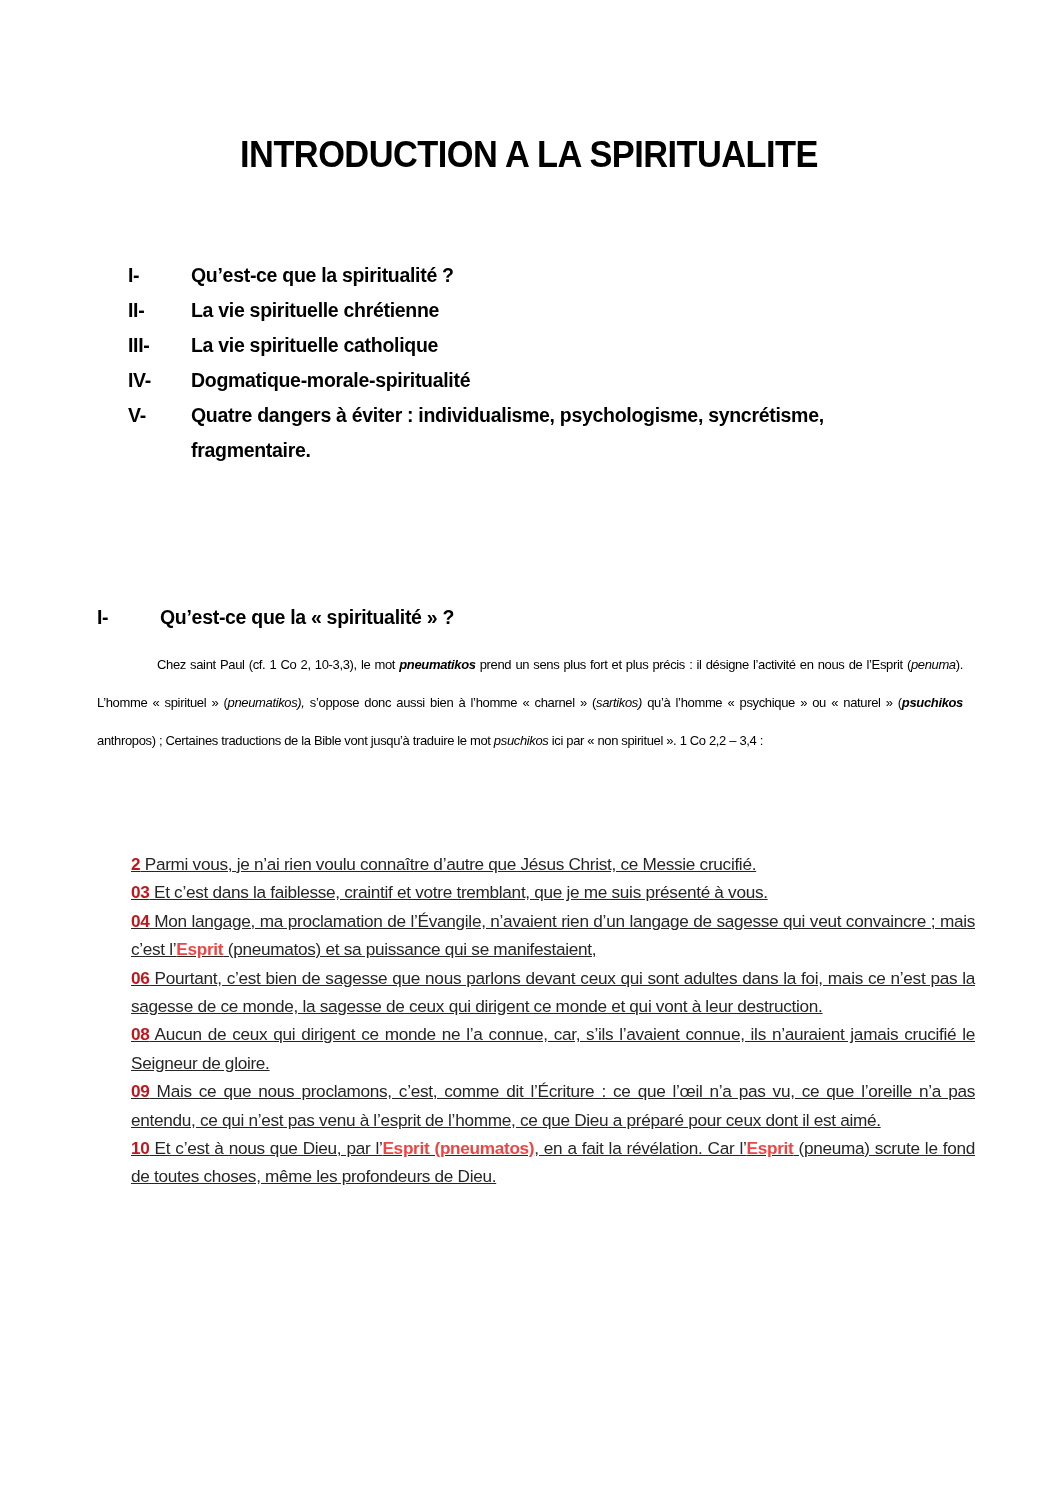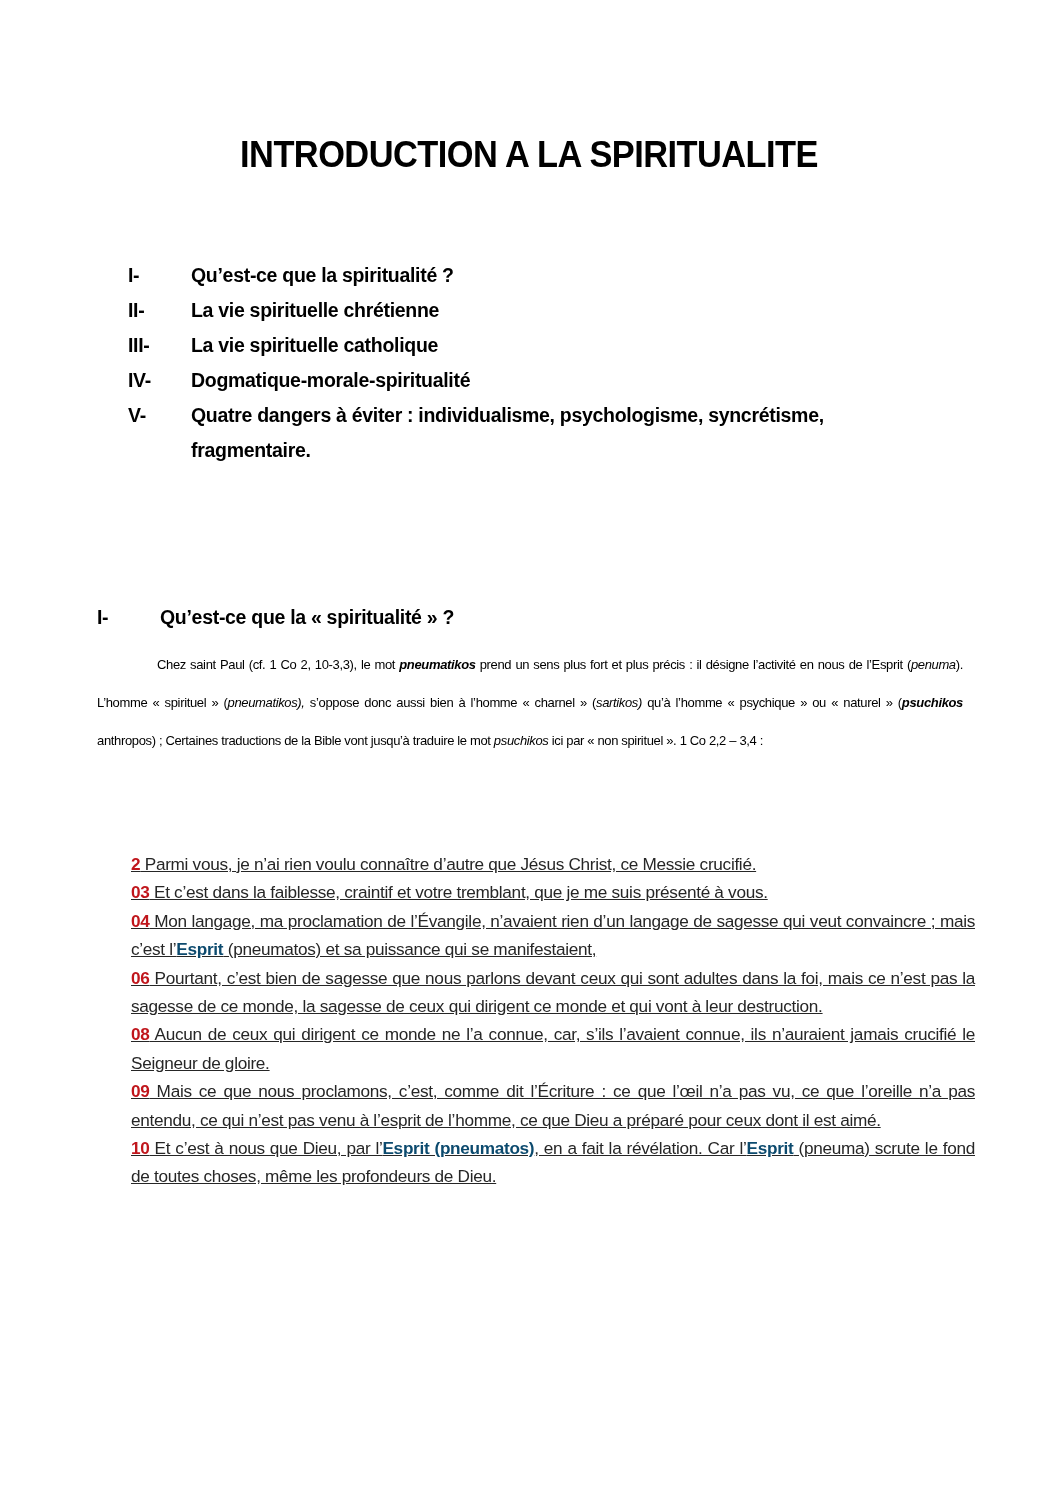--- a/index.html
+++ b/index.html
@@ -99,21 +99,21 @@
       letter-spacing: -0.3px;
       text-decoration: underline;
     }
     .verse {
       text-align: justify;
     }
     .verse-num {
       color: #c0161c;
       font-weight: bold;
     }
-    .verse b { font-weight: bold; color: #0c4a6e; }
+    .verse b { font-weight: bold; color: #ef4444; }
   </style>
 </head>
 <body>
 
 <div class="page">
 
   <h1 class="title" style="margin:0;">INTRODUCTION A LA SPIRITUALITE</h1>
 
   <ol class="toc">
     <li class="toc-item">

